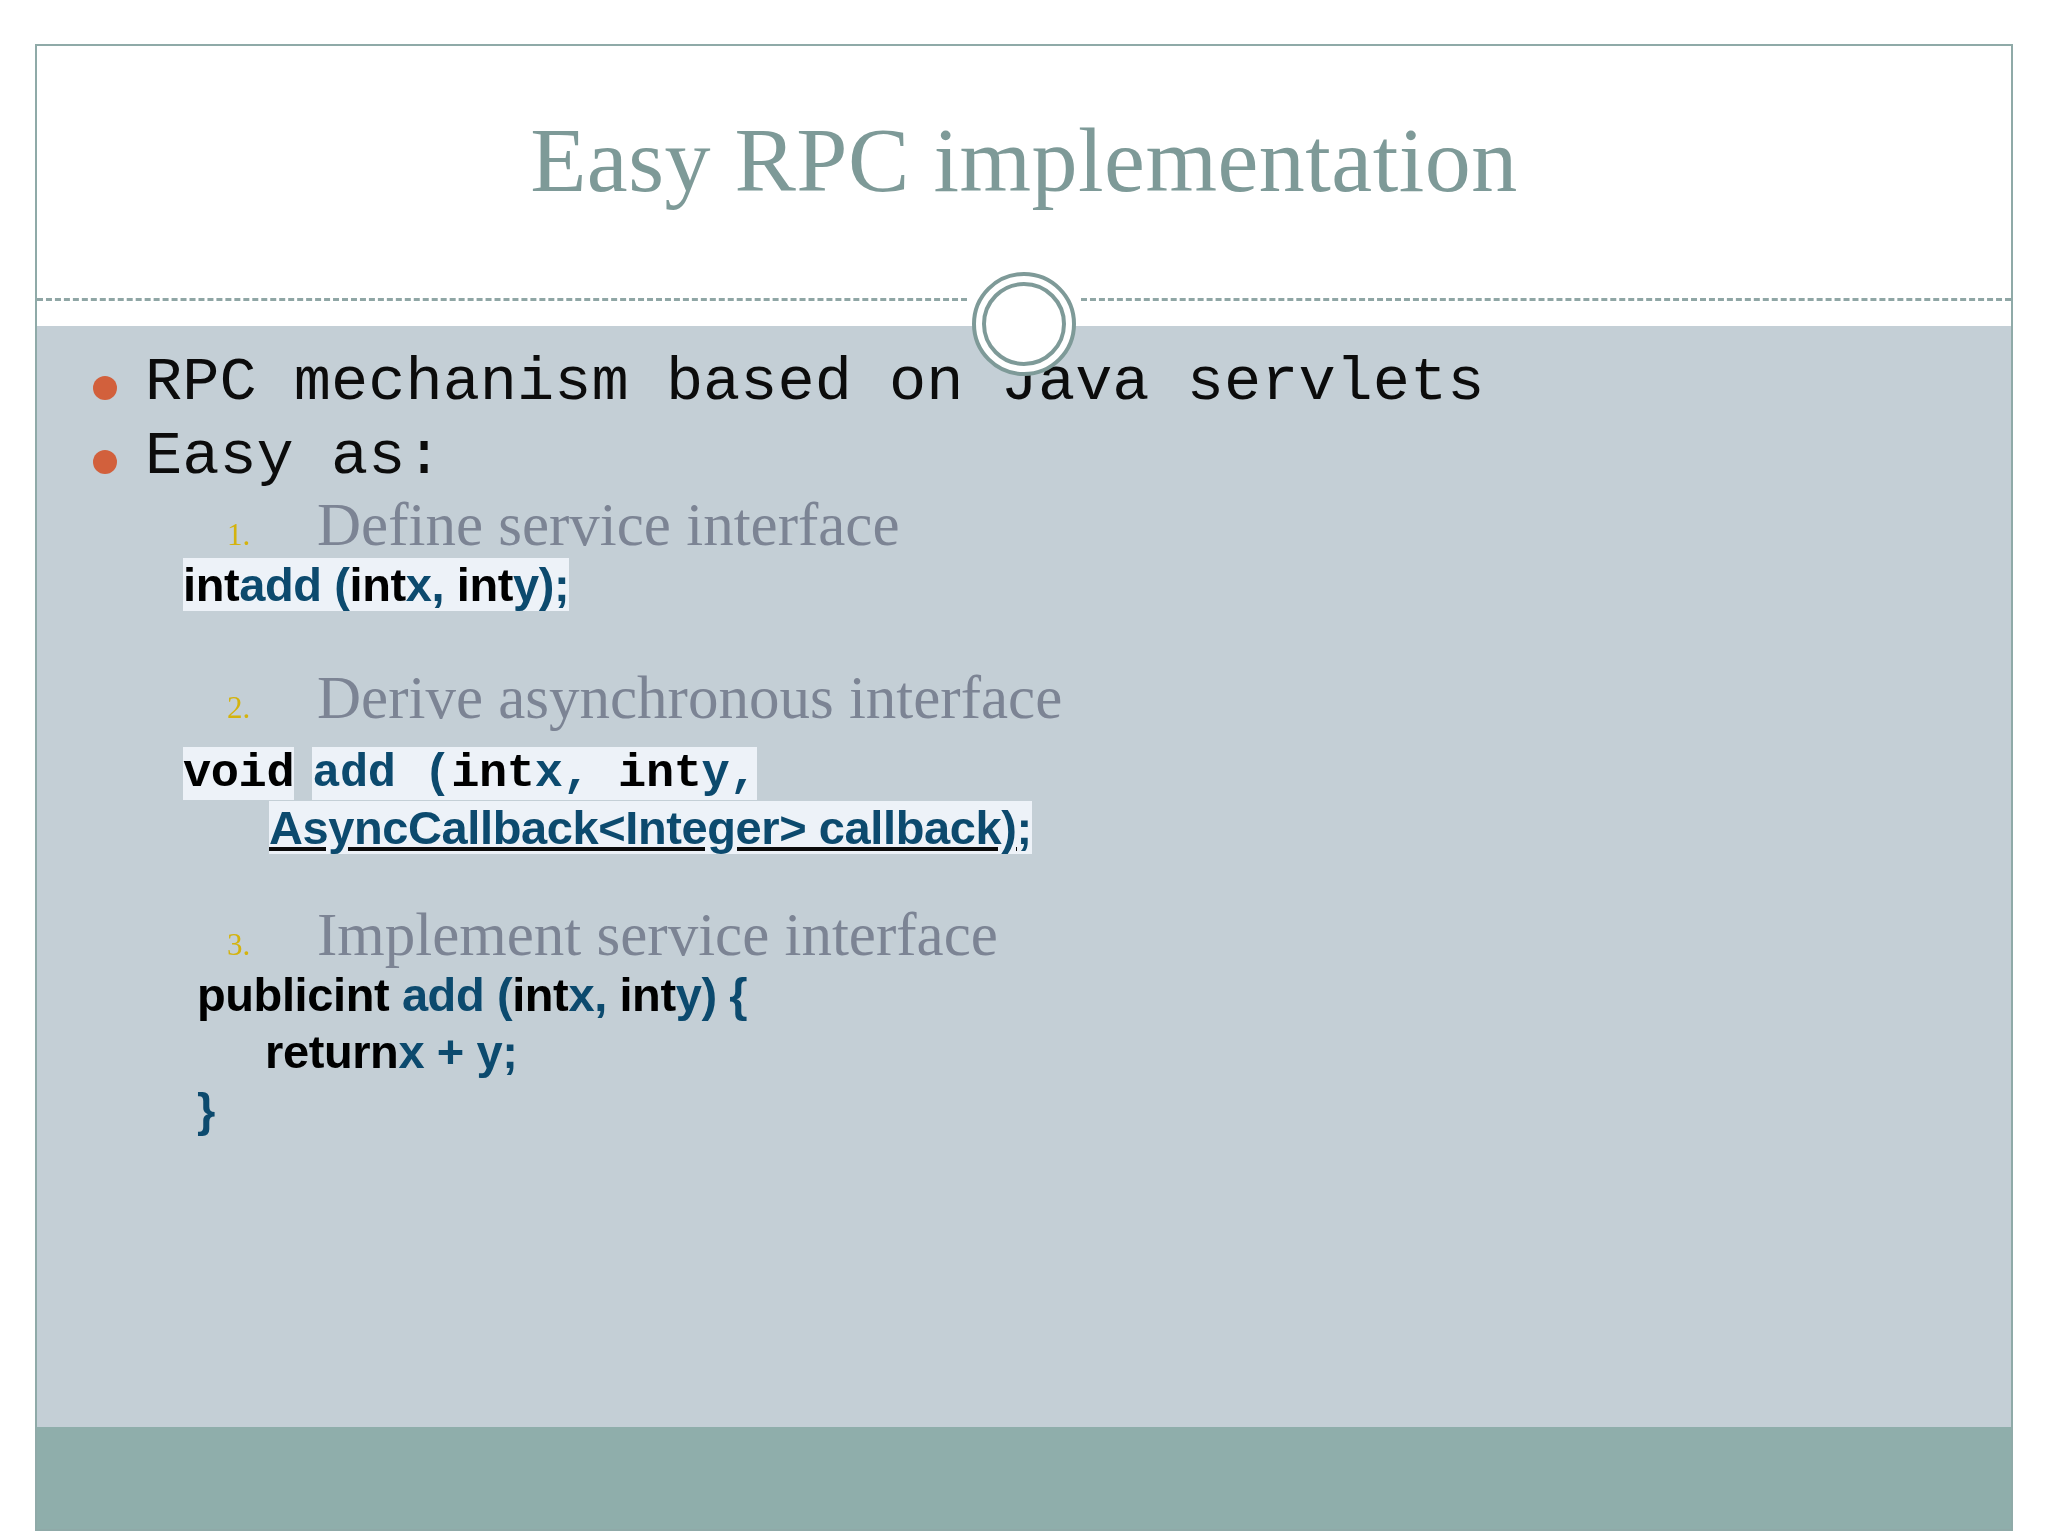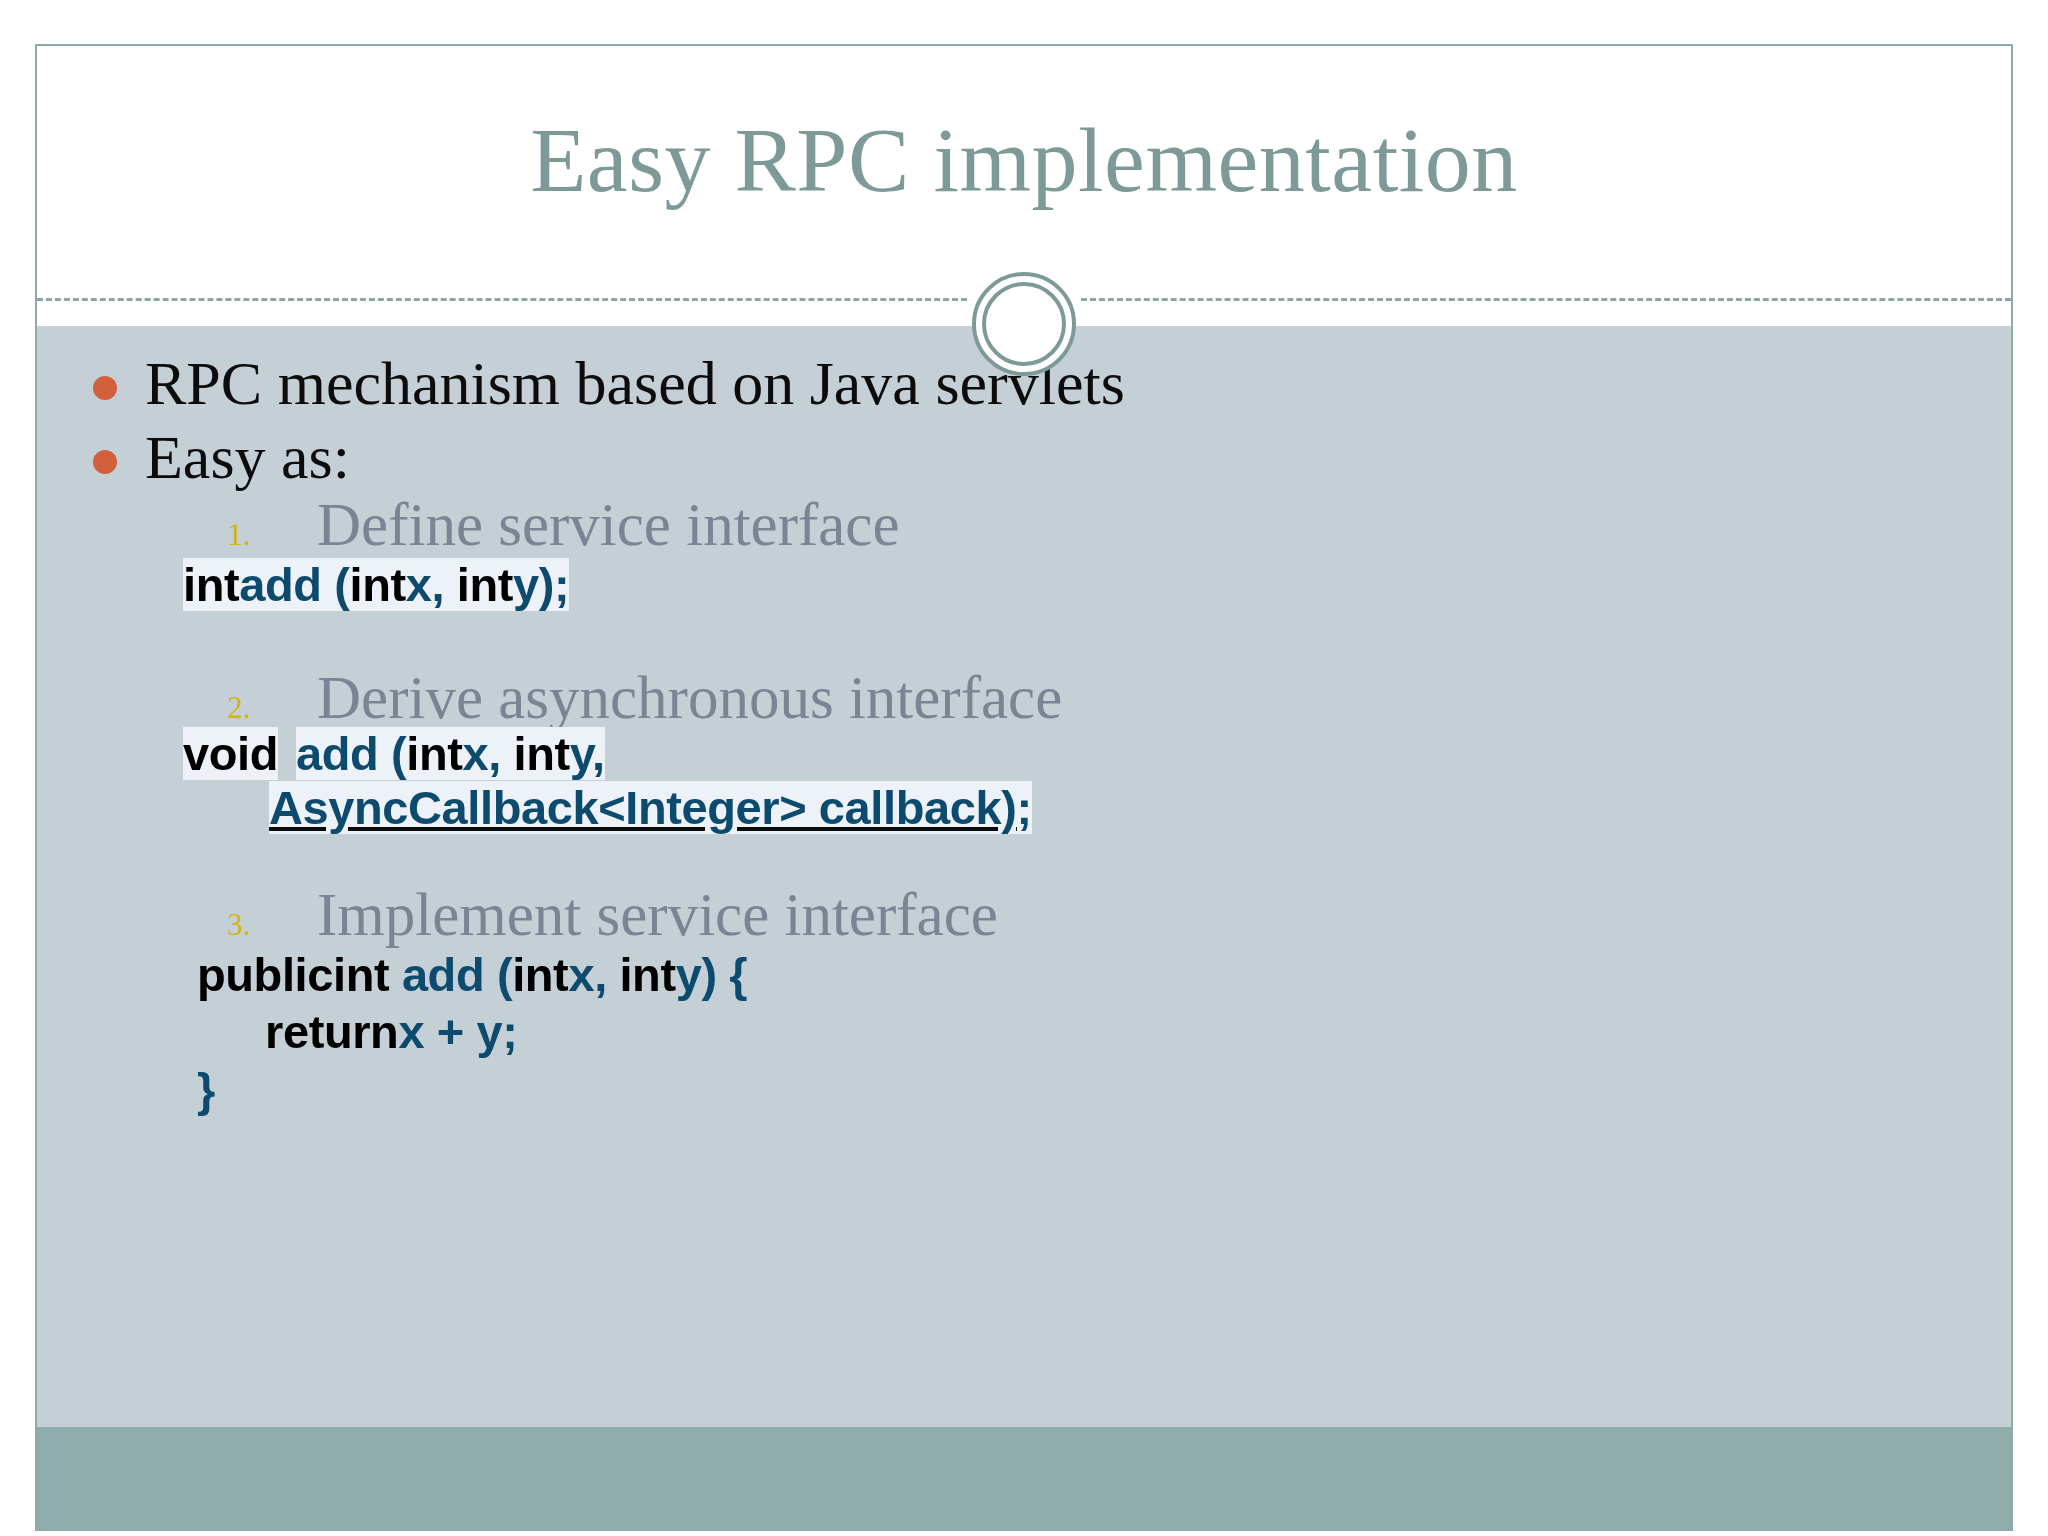--- a/index.html
+++ b/index.html
@@ -129,21 +129,21 @@
   .bullet-dot {
     flex: 0 0 auto;
     width: 24px;
     height: 24px;
     border-radius: 50%;
     background: #D2603C;
     margin-top: 28px;
     margin-right: 28px;
   }
   .bullet-text {
-    font-family: Liberation Serif, serif;
+    font-family: Liberation Mono, monospace;
     font-size: 62px;
     line-height: 1.13;
     color: #0C0C0C;
     white-space: nowrap;
     text-align: right;
   }
 
   
   .steps {
     position: absolute;
@@ -183,21 +183,21 @@
     line-height: 1.22;
     color: #0B0B0B;
     white-space: pre;
     letter-spacing: -0.4px;
   }
   .hl { background: #EDF2F8; }
   .kw { color: #000000; }
   .pl { color: #0c4a6e; }
 
   .code-1 { margin-left: -44px; margin-top: 4px; }
-  .code-2-line1 { margin-left: -44px; margin-top: 0; }
+  .code-2-line1 { margin-left: -44px; margin-top: 20px; font-family: Liberation Mono, monospace; }
   .code-2-line2 { margin-left: 42px; margin-top: -4px; text-decoration: underline; }
   .code-3-line1 { margin-left: -30px; margin-top: 4px; }
   .code-3-line2 { margin-left: 38px; }
   .code-3-line3 { margin-left: -30px; }
 
   .gap-sm { height: 54px; }
   .gap-md { height: 48px; }
 </style>
 </head>
 <body>

